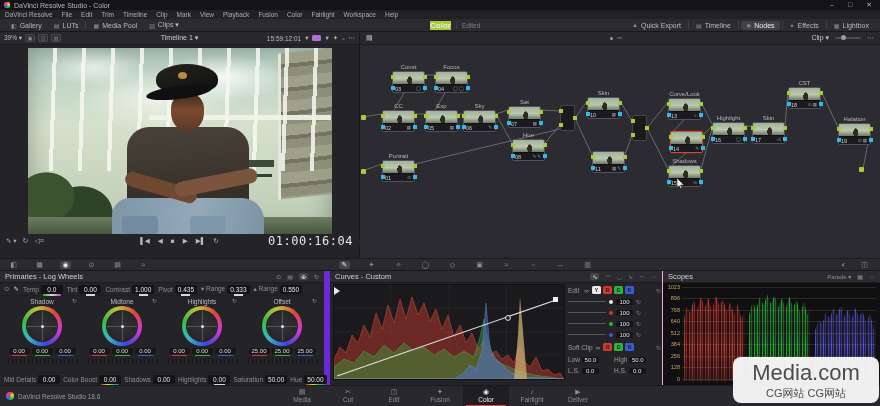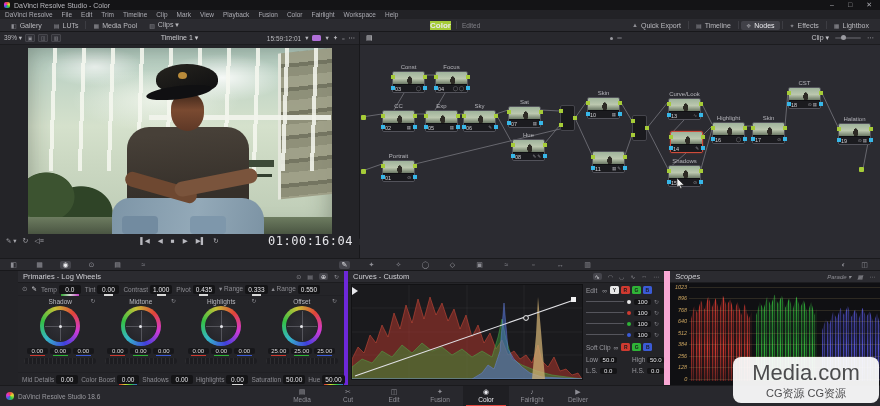--- a/index.html
+++ b/index.html
@@ -109,21 +109,21 @@
   .pic{width:11px;text-align:center;}
   .pic.active{background:#45454c;border-radius:2px;color:#ececf0;}
 
   
   .bottom{position:absolute;left:0;top:271px;width:880px;height:114px;display:flex;}
   .panel{position:relative;height:114px;background:#242428;}
   .panel-h{height:12px;background:#2b2b30;border-bottom:1px solid #1c1c1f;display:flex;align-items:center;padding:0 5px;font-size:7.5px;color:#cfcfd4;}
   .ph-ics{margin-left:auto;display:flex;gap:6px;font-size:6px;color:#8e8e94;}
   .ph-ics .active{background:#45454c;border-radius:2px;padding:0 2px;color:#e8e8ec;}
 
-  .primaries{width:330px;border-right:4px solid #6d28d9;margin-left:18px;}
+  .primaries{width:330px;border-right:6px solid #6d28d9;}
   .prm-row{height:13px;display:flex;align-items:center;gap:4px;padding:0 4px;font-size:6.5px;color:#8c8c92;border-bottom:1px solid #202024;}
   .prm{display:flex;align-items:center;gap:2px;}
   .prm .lab{white-space:nowrap;}
   .valbox{background:#141416;border-radius:2px;color:#e4e4e8;font-size:6.5px;padding:1px 3px;min-width:22px;text-align:center;position:relative;}
   .prm-row .prm:nth-child(2) .valbox::after,.prm-row .prm:nth-child(3) .valbox::after{content:"";position:absolute;left:2px;right:2px;bottom:-2px;height:1.5px;background:linear-gradient(90deg,#2da52d,#d8d8d8,#c23ac2);}
   .prm-row .prm:nth-child(4) .valbox::after,.prm-row .prm:nth-child(5) .valbox::after,.prm-row .prm:nth-child(6) .valbox::after,.prm-row .prm:nth-child(7) .valbox::after{content:"";position:absolute;left:30%;right:30%;bottom:-2px;height:1.5px;background:#d8d8d8;}
   .wheels{display:flex;padding:1px 2px 0;}
   .wheelcol{width:81px;display:flex;flex-direction:column;align-items:center;position:relative;}
   .wname{font-size:6.5px;color:#b9b9bf;height:9px;line-height:9px;}
   .wreset{position:absolute;right:5px;top:0;font-size:6px;color:#8a8a90;}
@@ -133,34 +133,34 @@
   .wheel .ch-h{position:absolute;top:50%;left:5px;right:5px;height:1px;background:#55555c;}
   .wheel .cdot{position:absolute;left:50%;top:50%;width:3px;height:3px;margin:-1.5px;border-radius:50%;background:#e8e8ec;}
   .wvals{display:flex;gap:2px;margin-top:2px;}
   .wval{background:#17171a;border-radius:2px;font-size:6px;color:#dededf;padding:0px 2px;min-width:21px;text-align:center;position:relative;}
   .wval::after{content:"";position:absolute;left:3px;right:3px;bottom:-2px;height:1.5px;background:var(--uc);}
   .mwheel{margin-top:4px;width:72px;height:6px;border-radius:3px;background:#1d1d21;background-image:repeating-linear-gradient(90deg,rgba(255,255,255,.07) 0 1px,rgba(0,0,0,0) 1px 4px);}
   .prm-bottom{position:absolute;left:0;bottom:0;width:100%;height:13px;border-top:1px solid #202024;display:flex;align-items:center;gap:3px;padding:0 4px;font-size:6.5px;color:#8c8c92;}
   .prm-bottom .prm:nth-child(2) .valbox::after,.prm-bottom .prm:nth-child(6) .valbox::after{content:"";position:absolute;left:2px;right:2px;bottom:-2px;height:1.5px;background:linear-gradient(90deg,#d23,#dd3,#3c4,#36d);}
   .prm-bottom .prm:nth-child(4) .valbox::after{content:"";position:absolute;left:25%;right:25%;bottom:-2px;height:1.5px;background:#d8d8d8;}
 
-  .curvespanel{width:333px;border-right:6px solid #f9a8d4;}
+  .curvespanel{width:333px;border-right:1px solid #f9a8d4;}
   .curvegraph{position:absolute;left:3px;top:13px;width:232px;height:96px;background:#1a1a1d;border:1px solid #121214;}
   .editcol{position:absolute;left:238px;top:13px;width:93px;height:99px;font-size:6.5px;color:#9a9aa0;}
   .ed-row{display:flex;align-items:center;gap:3px;height:12px;}
   .chanbtn{width:9px;height:8px;border-radius:1.5px;font-size:5px;line-height:8px;text-align:center;color:#1a1a1d;font-weight:bold;}
   .sl-row{display:flex;align-items:center;gap:3px;height:11px;}
   .sl-track{width:38px;height:1px;background:#55555c;}
   .sl-dot{width:4px;height:4px;border-radius:50%;}
   .sl-val{background:#141416;border-radius:2px;color:#e4e4e8;padding:0 2px;min-width:17px;text-align:center;font-size:6px;}
   .rst{color:#7c7c83;font-size:6px;}
   .sc-fields{display:flex;flex-wrap:wrap;width:92px;margin-top:1px;}
   .sc-f{display:flex;align-items:center;gap:2px;width:46px;height:11px;}
 
-  .scopespanel{width:217px;background:#141417;font-style:italic;}
+  .scopespanel{width:217px;background:#141417;}
   .scopespanel .panel-h{background:#2b2b30;}
   .scopebody{position:absolute;left:0;top:12px;width:217px;height:102px;background:#101013;}
   .sc-label{position:absolute;left:2px;width:15px;text-align:right;font-size:5.5px;color:#c9a35f;}
   .sc-grid{position:absolute;left:19px;width:194px;height:1px;background:rgba(205,180,120,.16);}
   .chan{position:absolute;top:4px;height:94px;overflow:hidden;}
   .chan .streaks{position:absolute;inset:0;}
   .chan.r{left:21px;width:61px;}
   .chan.g{left:86px;width:61px;}
   .chan.b{left:152px;width:61px;}
   .chan.r .streaks{background:repeating-linear-gradient(90deg,rgba(228,60,50,.95) 0 1px,rgba(228,60,50,.25) 1px 2px,rgba(228,60,50,.65) 2px 3px,rgba(228,60,50,.12) 3px 5px,rgba(228,60,50,.8) 5px 6px,rgba(228,60,50,.3) 6px 8px);
@@ -975,16 +975,16 @@
         </div>
         <div class="tab">
           <div class="tg">▶</div>
           <div class="tl">Deliver</div>
         </div>
       </div>
   </div>
 
   <div class="watermark">
     <div class="wm-big">Media.com</div>
-    <div class="wm-small">CG资源 CG资源</div>
+    <div class="wm-small">CG网站 CG网站</div>
   </div>
 
 </div>
 
 </body></html>

